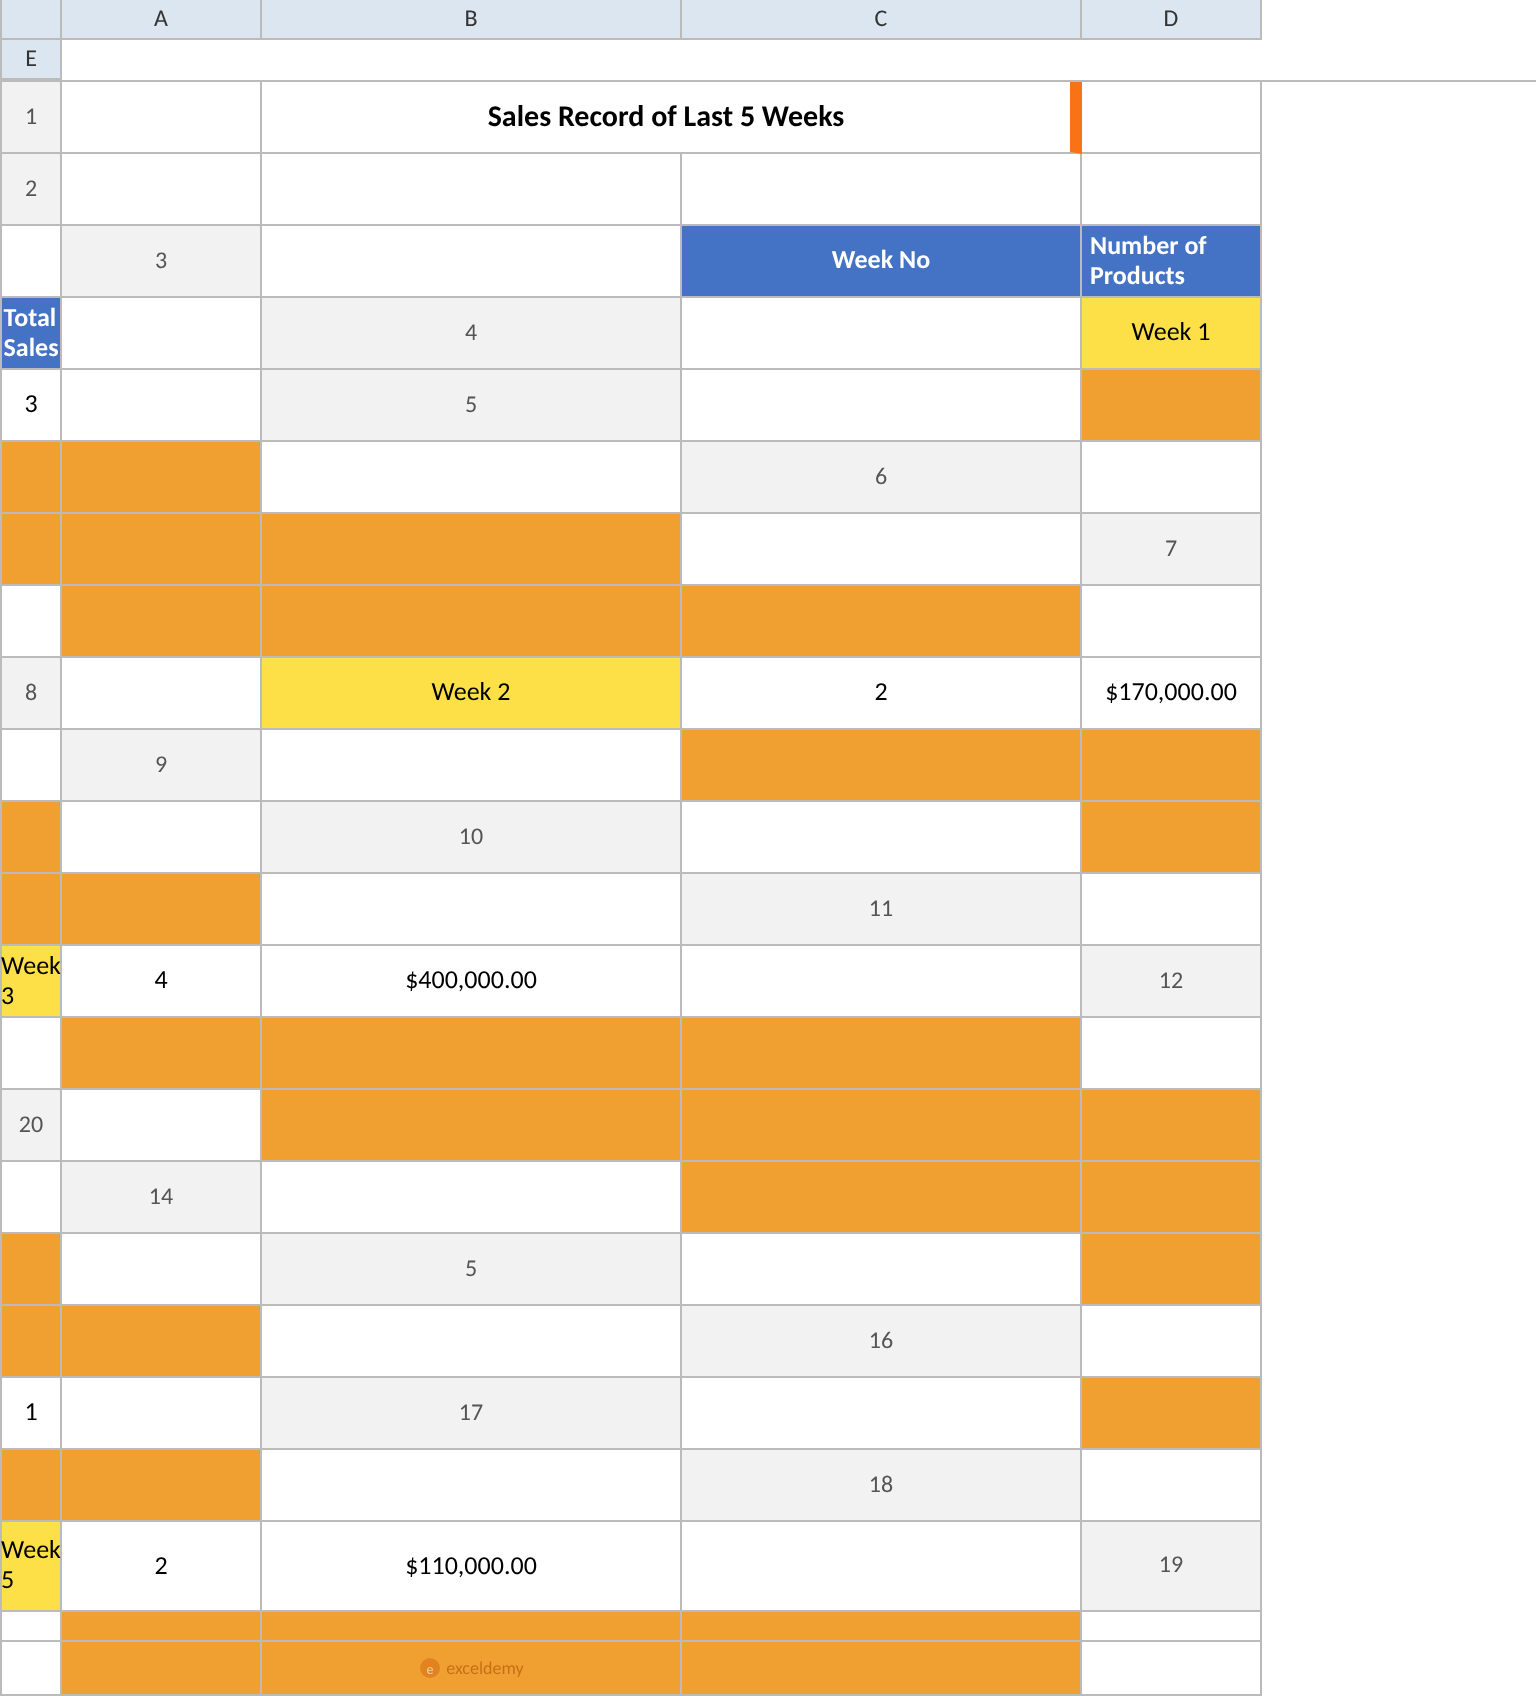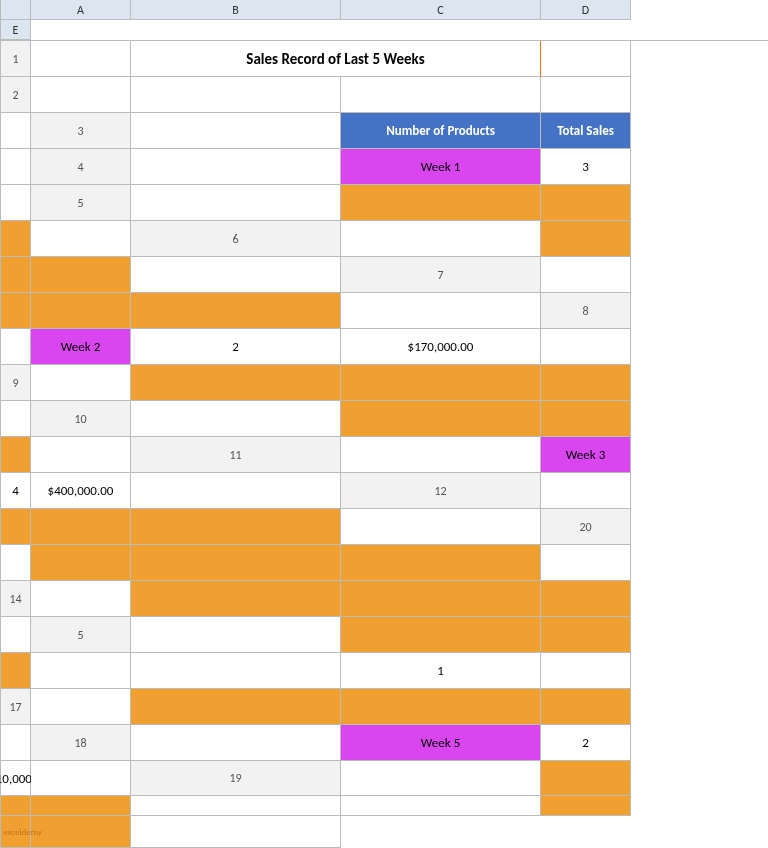--- a/index.html
+++ b/index.html
@@ -63,21 +63,21 @@
     }
 
     .cell.table-header {
       background: #4472c4;
       color: #fff;
       font-weight: bold;
       font-size: 13px;
     }
 
     .cell.data-week {
-      background: #d946ef;
+      background: #fde047;
       justify-content: center;
     }
 
     .cell.data-num {
       background: #fff;
       justify-content: center;
     }
 
     .cell.data-sales {
       background: #fff;
@@ -115,38 +115,39 @@
     <div class="col-header-cell">D</div>
     <div class="col-header-cell">E</div>
   </div>
 
   <div class="grid">
 
     <div class="cell row-header">
         <span>1</span>
       </div>
     <div class="cell"></div>
-    <div class="cell title-cell" style="grid-column: span 2; border-right: 1px solid #f97316;">
+    <div class="cell title-cell" style="grid-column: span 2; border-right: 6px solid #f97316;">
       <span>Sales Record of Last 5 Weeks</span>
     </div>
     <div class="cell"></div>
 
     <div class="cell row-header">
         <span>2</span>
       </div>
     <div class="cell"></div>
     <div class="cell"></div>
     <div class="cell"></div>
     <div class="cell"></div>
     <div class="cell"></div>
 
     <div class="cell row-header">
         <span>3</span>
       </div>
     <div class="cell"></div>
+    <div class="cell table-header">Week No</div>
     <div class="cell table-header">Number of Products</div>
     <div class="cell table-header">Total Sales</div>
     <div class="cell"></div>
 
     <div class="cell row-header">
         <span>4</span>
       </div>
     <div class="cell"></div>
     <div class="cell data-week">Week 1</div>
     <div class="cell data-num">3</div>
@@ -244,20 +245,23 @@
 
     <div class="cell row-header">
         <span>5</span>
       </div>
     <div class="cell"></div>
     <div class="cell orange"></div>
     <div class="cell orange"></div>
     <div class="cell orange"></div>
     <div class="cell"></div>
 
+    <div class="cell row-header">
+        <span>16</span>
+      </div>
     <div class="cell"></div>
     <div class="cell data-num">1</div>
     <div class="cell"></div>
 
     <div class="cell row-header">
         <span>17</span>
       </div>
     <div class="cell"></div>
     <div class="cell orange"></div>
     <div class="cell orange"></div>

